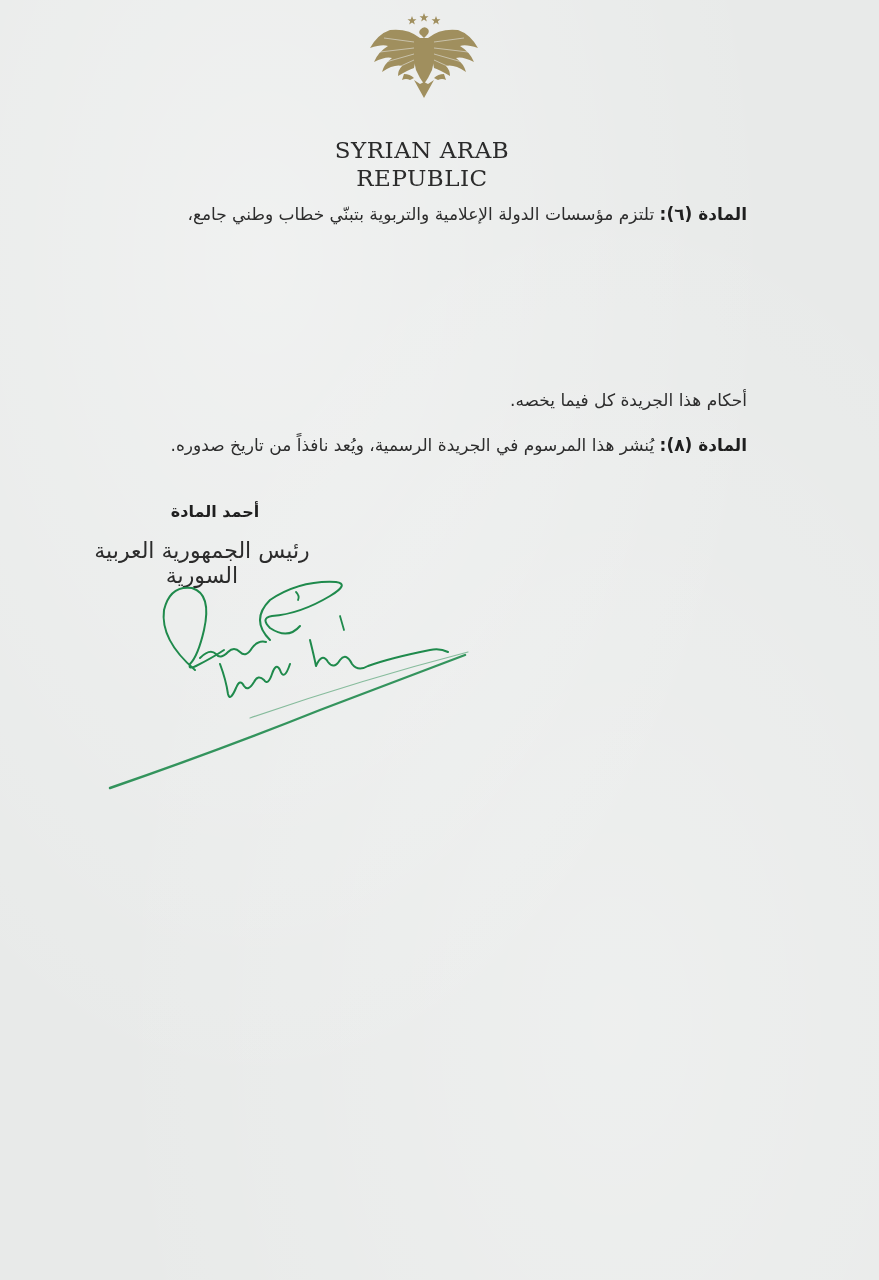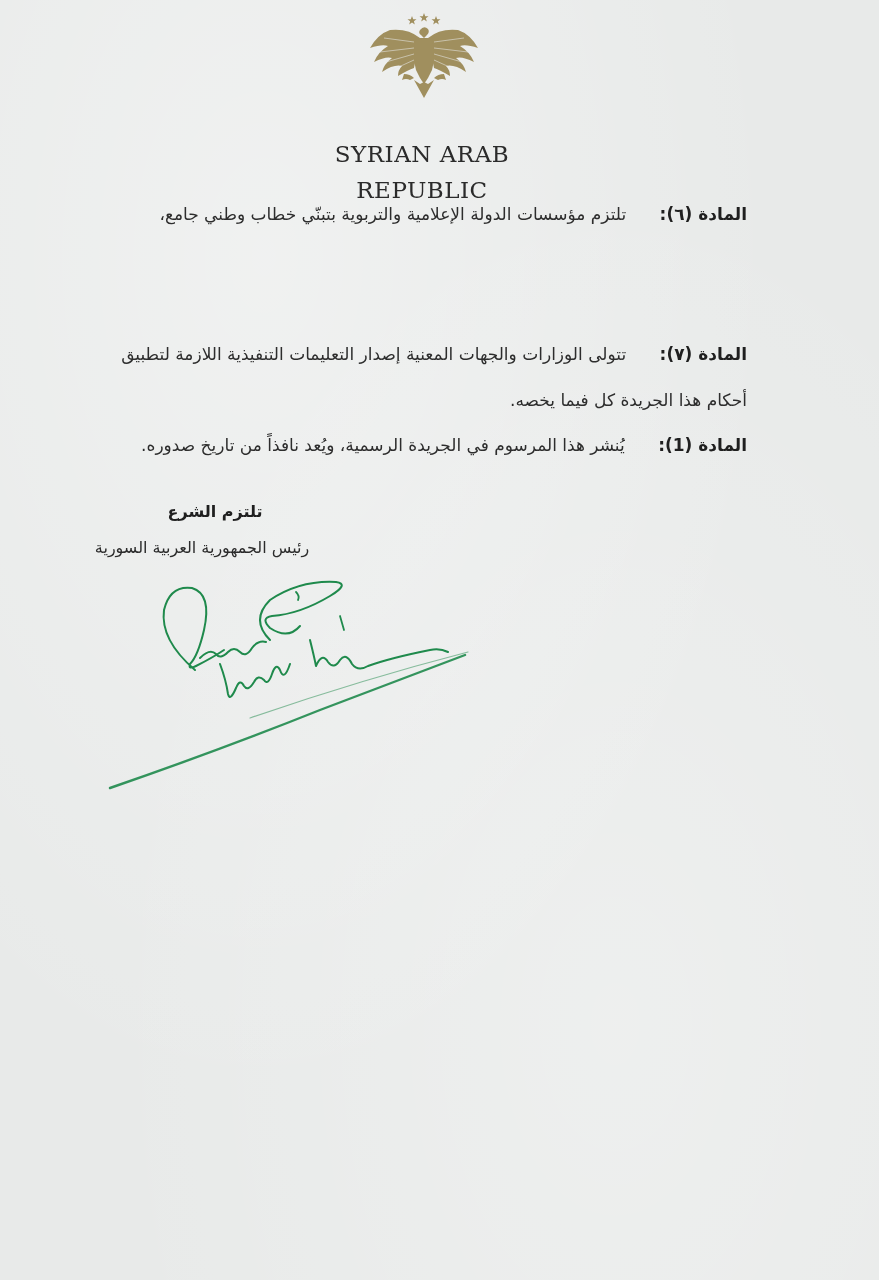--- a/index.html
+++ b/index.html
@@ -46,57 +46,56 @@
     .header-en {
       position: absolute;
       left: 272px;
       top: 136px;
       width: 300px;
       text-align: center;
       font-family: "DejaVu Serif", serif;
       font-size: 23px;
       color: #2b2b2b;
       letter-spacing: 0.5px;
-      line-height: 36px;
+      line-height: 28px;
     }
     .body-text {
       position: absolute;
       right: 132px;
       width: 660px;
       direction: rtl;
       text-align: right;
       font-size: 17px;
       color: #2d2d2d;
       line-height: 22px;
       white-space: nowrap;
     }
     .article-label {
       font-weight: bold;
       color: #1f1f1f;
-      margin-left: 28px;
     }
     .signer-name {
       position: absolute;
       left: 150px;
       top: 502px;
       width: 130px;
       text-align: center;
       direction: rtl;
       font-size: 16px;
       font-weight: bold;
       color: #1f1f1f;
     }
     .signer-title {
       position: absolute;
       left: 92px;
       top: 538px;
       width: 220px;
       text-align: center;
       direction: rtl;
-      font-size: 16px;
+      font-size: 22px;
       color: #2b2b2b;
     }
     .signature {
       position: absolute;
       left: 100px;
       top: 570px;
       width: 380px;
       height: 230px;
     }
     .date-line {
@@ -147,32 +146,28 @@
     </g>
   </svg>
 
   <div class="header-en">SYRIAN ARAB REPUBLIC</div>
 
   <div class="body-text" style="top:203px;">
     <span class="article-label">المادة (٦):</span>
     <span>تلتزم مؤسسات الدولة الإعلامية والتربوية بتبنّي خطاب وطني جامع،</span>
   </div>
 
-  <div class="body-text" style="top:343px;">
-    <span class="article-label">المادة (٧):</span>
-    <span>تتولى الوزارات والجهات المعنية إصدار التعليمات التنفيذية اللازمة لتطبيق</span>
-  </div>
   <div class="body-text" style="top:389px;">أحكام هذا الجريدة كل فيما يخصه.</div>
 
   <div class="body-text" style="top:434px;">
-    <span class="article-label">المادة (1):</span>
+    <span class="article-label">المادة (٨):</span>
     <span>يُنشر هذا المرسوم في الجريدة الرسمية، ويُعد نافذاً من تاريخ صدوره.</span>
   </div>
 
-  <div class="signer-name">تلتزم الشرع</div>
+  <div class="signer-name">أحمد المادة</div>
   <div class="signer-title">رئيس الجمهورية العربية السورية</div>
 
   <svg class="signature" viewBox="0 0 380 230">
     <g fill="none" stroke="#1f8a4c" stroke-linecap="round" stroke-linejoin="round">
 
       <path stroke-width="2" d="M95,100 Q60,70 64,40 Q70,15 92,18 Q112,24 104,60 Q98,86 90,94 Q88,100 96,96 Q112,88 124,80"></path>
 
       <path stroke-width="2" d="M100,88 Q110,78 116,84 Q120,90 128,82 Q134,76 140,82 Q146,88 152,78 Q158,70 166,72"></path>
 
       <path stroke-width="2" d="M120,94 Q126,110 128,124 Q130,132 136,118 Q140,108 144,116 Q148,122 154,112 Q158,104 164,110 Q168,116 172,104 Q176,92 180,100 Q184,112 190,94"></path>

